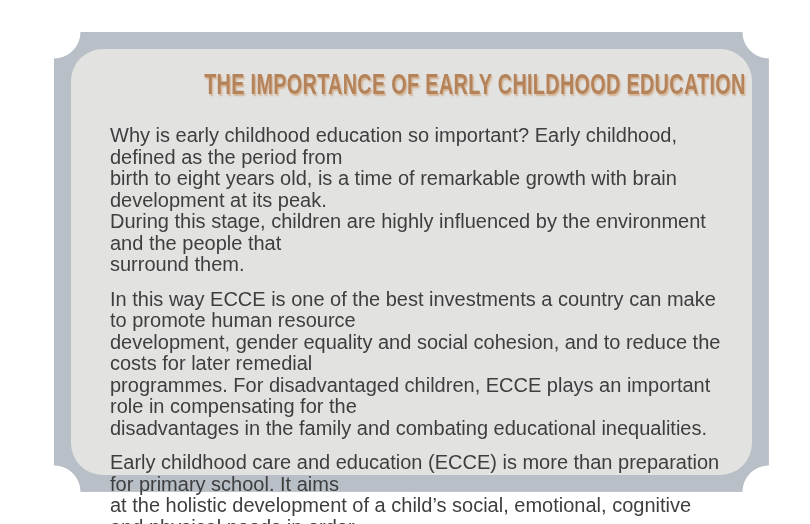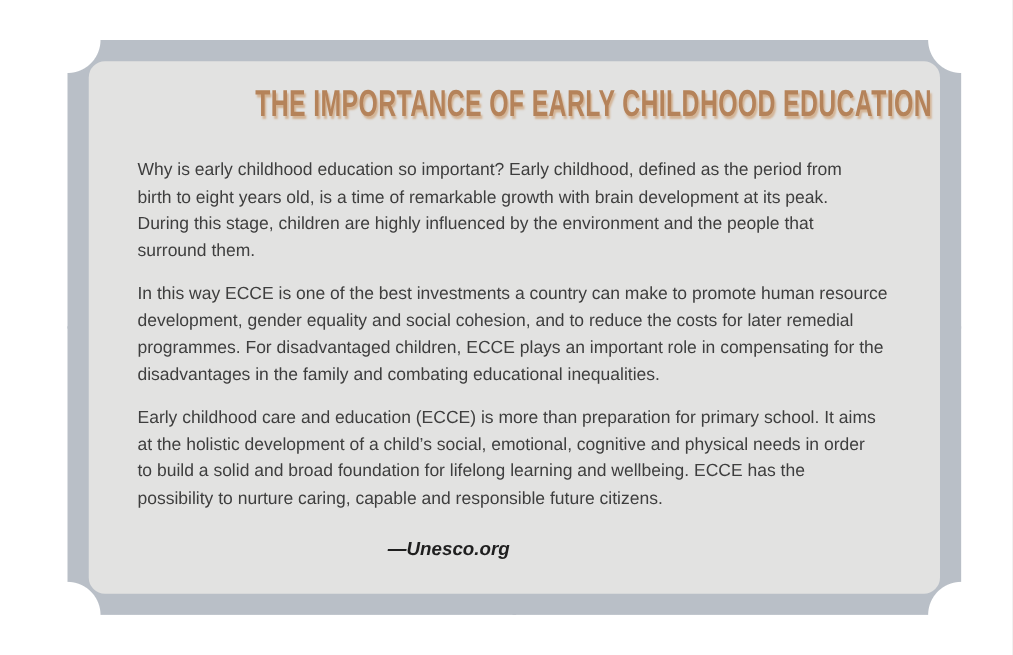--- a/index.html
+++ b/index.html
@@ -32,21 +32,21 @@
       radial-gradient(circle at 100% 0,     transparent 26px, var(--frame) 26.8px) top right   / 50.2% 50.2% no-repeat,
       radial-gradient(circle at 0 100%,     transparent 26px, var(--frame) 26.8px) bottom left / 50.2% 50.2% no-repeat,
       radial-gradient(circle at 100% 100%,  transparent 26px, var(--frame) 26.8px) bottom right/ 50.2% 50.2% no-repeat;
   }
 
   
   .card {
     position: absolute;
     inset: 17px;
     background: var(--card);
-    border-radius: 13px;
+    border-radius: 32px;
     padding: 0 24px 0 39px;
   }
 
   .title {
     margin: 20px 64px 0 0;
     font-size: 30px;
     line-height: 30px;
     font-weight: 700;
     text-align: center;
     letter-spacing: 0.5px;
@@ -54,21 +54,21 @@
     text-shadow: 2px 2px 2px var(--title_shadow);
     transform: scaleX(0.66);
     transform-origin: 50% 50%;
     white-space: nowrap;
   }
 
   .body { margin-top: 26px; }
 
   .para {
     margin: 0 0 13px 0;
-    font-size: 14px;
+    font-size: 20px;
     line-height: 21.5px;
     color: var(--body_text);
     white-space: pre-line; 
   }
 
   .attribution {
     margin: 20px 120px 0 0;
     text-align: center;
     font-size: 15px;
     line-height: 21px;

